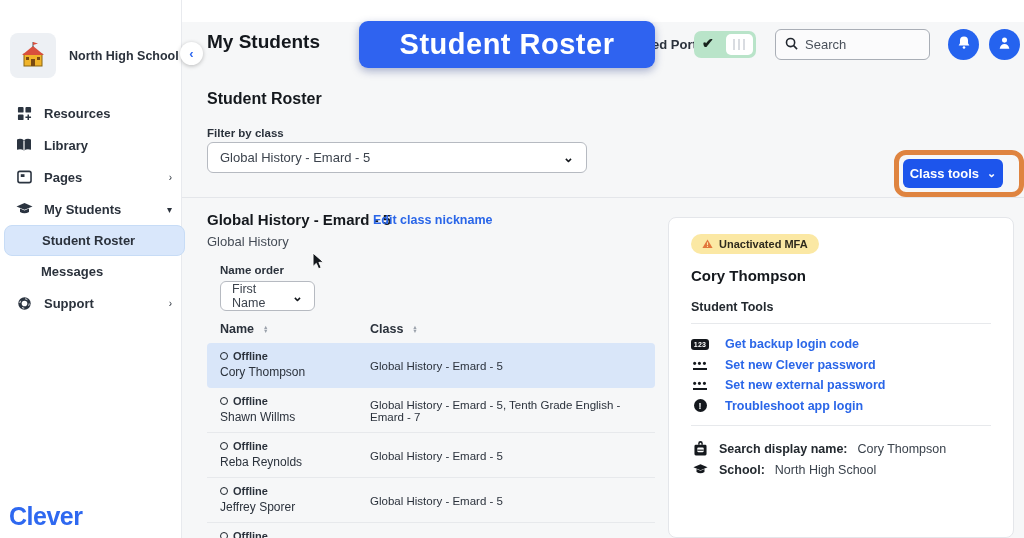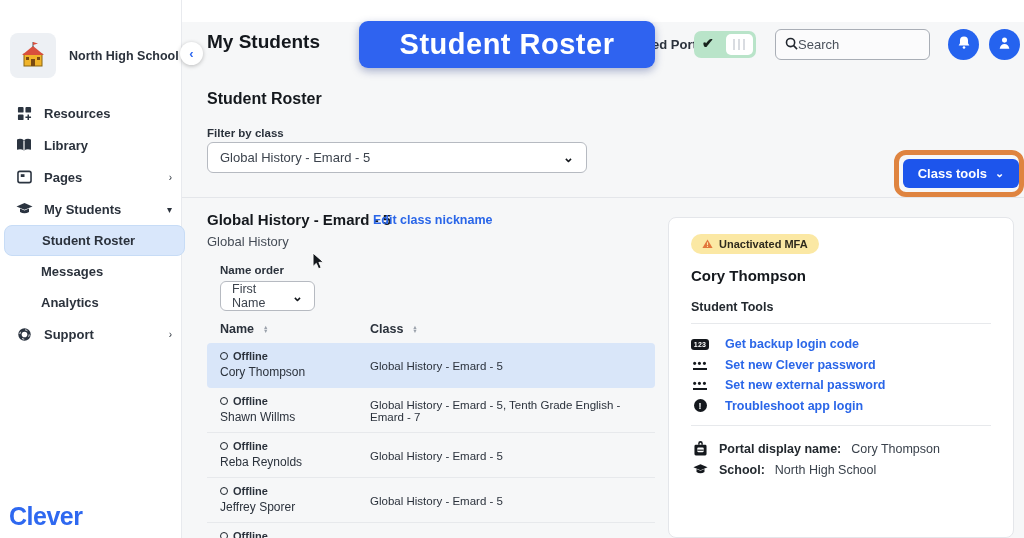--- a/index.html
+++ b/index.html
@@ -39,21 +39,21 @@
 
   .toggle { position:absolute; left:512px; top:31px; width:62px; height:27px; border-radius:7px;
     background:#b9e4c9; cursor:pointer; }
   .toggle .chk { position:absolute; left:8px; top:4px; font-size:14px; font-weight:700; color:#17211b; }
   .toggle .knob { position:absolute; right:3px; top:3px; width:27px; height:21px; background:#fff;
     border-radius:5px; }
   .toggle .knob::before { content:""; position:absolute; left:7px; top:5px; width:13px; height:11px;
     background:repeating-linear-gradient(90deg,#d9dce1 0 2px,transparent 2px 5px); }
 
   .search-box { position:absolute; left:593px; top:29px; width:155px; height:31px; background:#fbfbfc;
-    border:1px solid #a9aeb6; border-radius:6px; display:flex; align-items:center; padding:0 9px; gap:0; }
+    border:1px solid #a9aeb6; border-radius:6px; display:flex; align-items:center; padding:0 9px; gap:7px; }
   .search-box input { border:none; outline:none; background:transparent; font-size:13px; color:#3c434d;
     width:110px; font-family:"Liberation Sans", sans-serif; }
   .search-box input::placeholder { color:#4a515b; }
 
   .circle-btn { position:absolute; top:29px; width:31px; height:31px; border-radius:50%;
     background:#2563ef; display:flex; align-items:center; justify-content:center; cursor:pointer; }
 
   
   .overlay-badge { position:absolute; left:177px; top:21px; width:296px; height:47px; background:#2f63f0;
     border-radius:9px; box-shadow:0 3px 8px rgba(20,40,120,.35); display:flex; align-items:center;
@@ -63,21 +63,21 @@
   
   .page-title { position:absolute; left:25px; top:90px; font-size:16px; font-weight:700; color:#14181d; }
   .filter-label { position:absolute; left:25px; top:127px; font-size:11.5px; font-weight:600; color:#2b323c; }
   .select { background:#fff; border:1px solid #b6bac1; border-radius:6px; display:flex;
     align-items:center; cursor:pointer; color:#3c434d; }
   .select .chev { margin-left:auto; font-size:13px; font-weight:700; color:#14181d; }
   .filter-select { position:absolute; left:25px; top:142px; width:380px; height:31px; padding:0 12px; font-size:13px; }
 
   .tools-ring { position:absolute; left:712px; top:150px; width:130px; height:47px;
     border:5px solid #df8440; border-radius:12px; z-index:10; }
-  .tools-btn { position:absolute; left:4px; top:4px; width:116px; height:29px; background:#1d55ec;
+  .tools-btn { position:absolute; left:4px; top:4px; width:100px; height:29px; background:#1d55ec;
     border-radius:6px; display:flex; align-items:center; justify-content:center; gap:8px; cursor:pointer; }
   .tools-btn span { color:#fff; font-size:13px; font-weight:700; }
   .tools-btn .chev { font-size:11px; }
 
   .section-divider { position:absolute; left:0; top:197px; width:842px; border-bottom:1px solid #e4e6ea; }
 
   .class-heading { position:absolute; left:25px; top:211px; font-size:15px; font-weight:700; color:#14181d; }
   .edit-link { position:absolute; left:191px; top:213px; font-size:12.5px; font-weight:600; color:#2a66e8; cursor:pointer; }
   .class-subtitle { position:absolute; left:25px; top:234px; font-size:13px; color:#454c56; }
 
@@ -187,23 +187,20 @@
           </span>
         <span class="nav-label">My Students</span>
         <span class="nav-chev">▾</span>
       </div>
       <div class="nav-sub active">
         <span class="nav-label">Student Roster</span>
       </div>
       <div class="nav-sub">
         <span class="nav-label">Messages</span>
       </div>
-      <div class="nav-sub">
-        <span class="nav-label">Analytics</span>
-      </div>
       <div class="nav-item">
         <span class="icn">
           <svg width="15" height="15" viewBox="0 0 16 16">
             <circle cx="8" cy="8" r="6.6" fill="#2b3440"></circle>
             <circle cx="8" cy="8" r="3" fill="#fff"></circle>
             <circle cx="8" cy="8" r="5" fill="none" stroke="#fff" stroke-width="1" stroke-dasharray="2.5 5.4"></circle>
           </svg>
           </span>
         <span class="nav-label">Support</span>
         <span class="nav-chev">›</span>
@@ -387,21 +384,21 @@
       <div class="info-list">
         <div class="info-row">
           <span class="tool-ico">
             <svg width="13" height="15" viewBox="0 0 14 16" fill="#14181d">
               <path d="M2 4h10a1.5 1.5 0 0 1 1.5 1.5V14a1.5 1.5 0 0 1-1.5 1.5H2A1.5 1.5 0 0 1 .5 14V5.5A1.5 1.5 0 0 1 2 4z"></path>
               <path d="M4.5 4V2.5A2.5 2.5 0 0 1 7 0a2.5 2.5 0 0 1 2.5 2.5V4h-1.6V2.6A.9.9 0 0 0 7 1.7a.9.9 0 0 0-.9.9V4z"></path>
               <rect x="3.5" y="7" width="7" height="5" rx="1.2" fill="#fff"></rect>
               <rect x="3.5" y="9.2" width="7" height="1.2" fill="#14181d"></rect>
             </svg>
             </span>
-          <span class="info-lbl">Portal display name:</span>
+          <span class="info-lbl">Search display name:</span>
           <span class="info-val">Cory Thompson</span>
         </div>
         <div class="info-row">
           <span class="tool-ico">
             <svg width="15" height="13" viewBox="0 0 17 14" fill="#14181d">
               <polygon points="8.5,1 16.5,4.4 8.5,7.8 0.5,4.4"></polygon>
               <path d="M4 6.5v3.4c2.8 1.8 6.2 1.8 9 0V6.5l-4.5 2z"></path>
             </svg>
             </span>
           <span class="info-lbl">School:</span>

